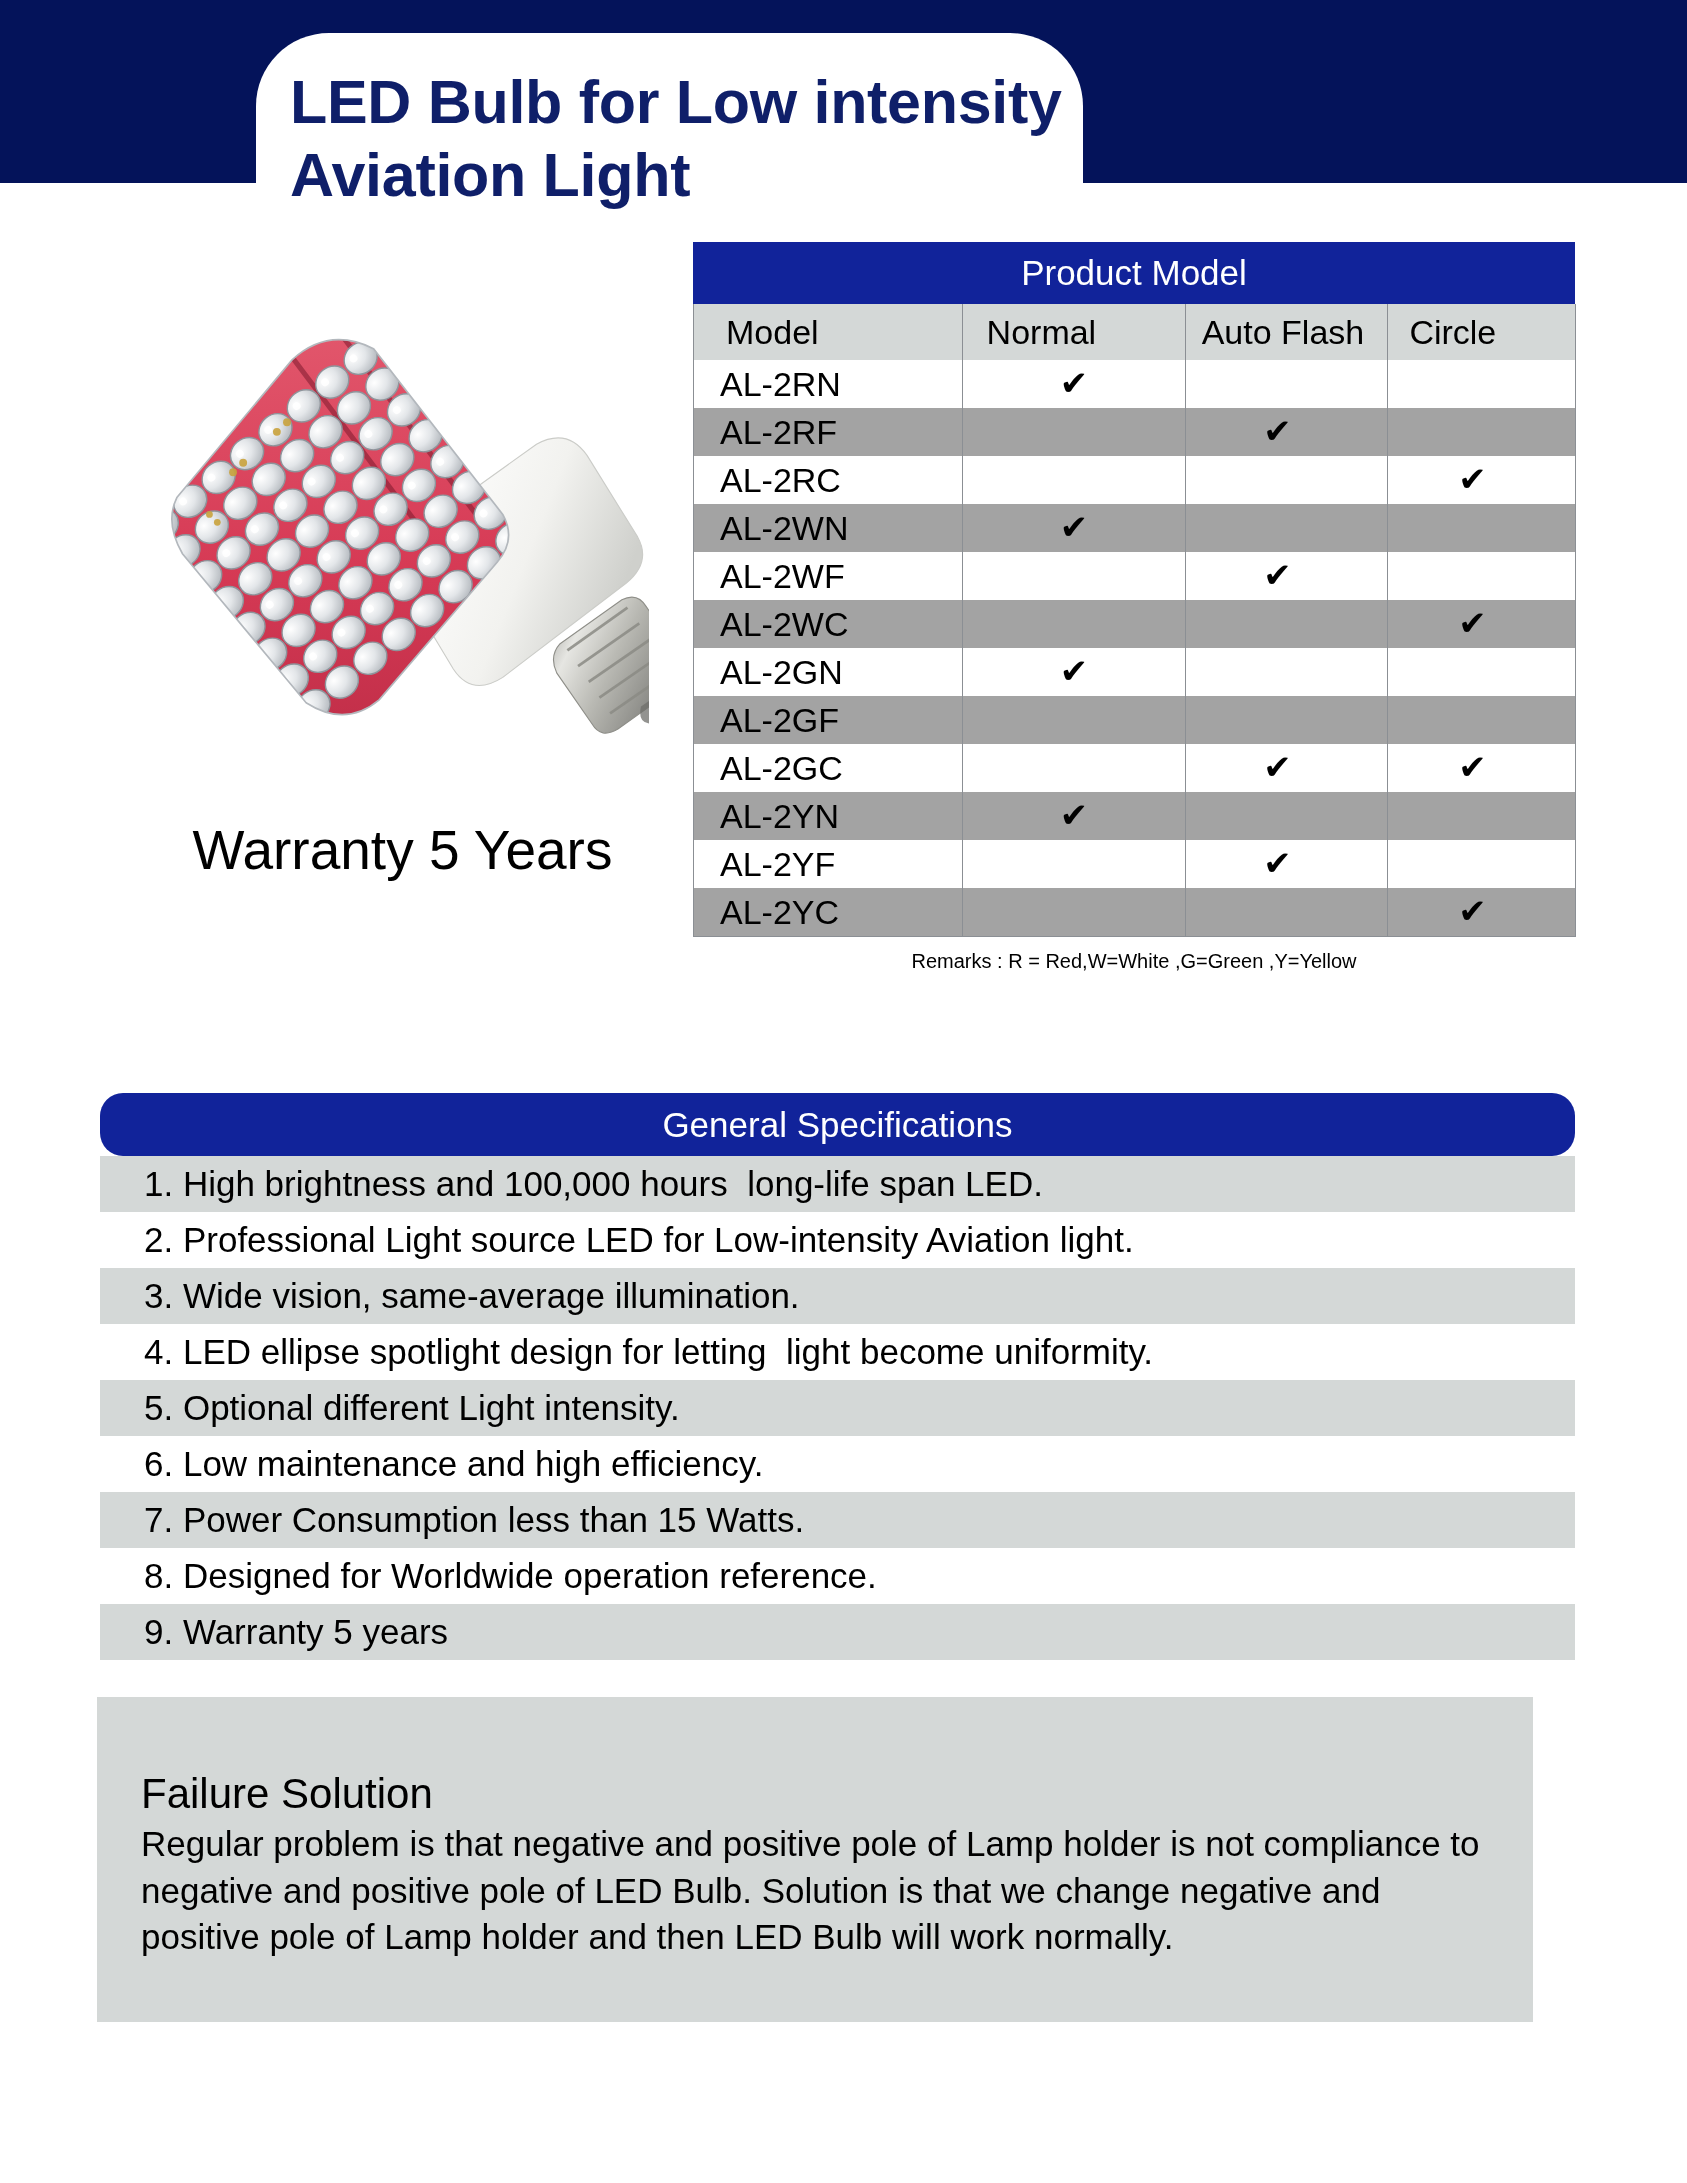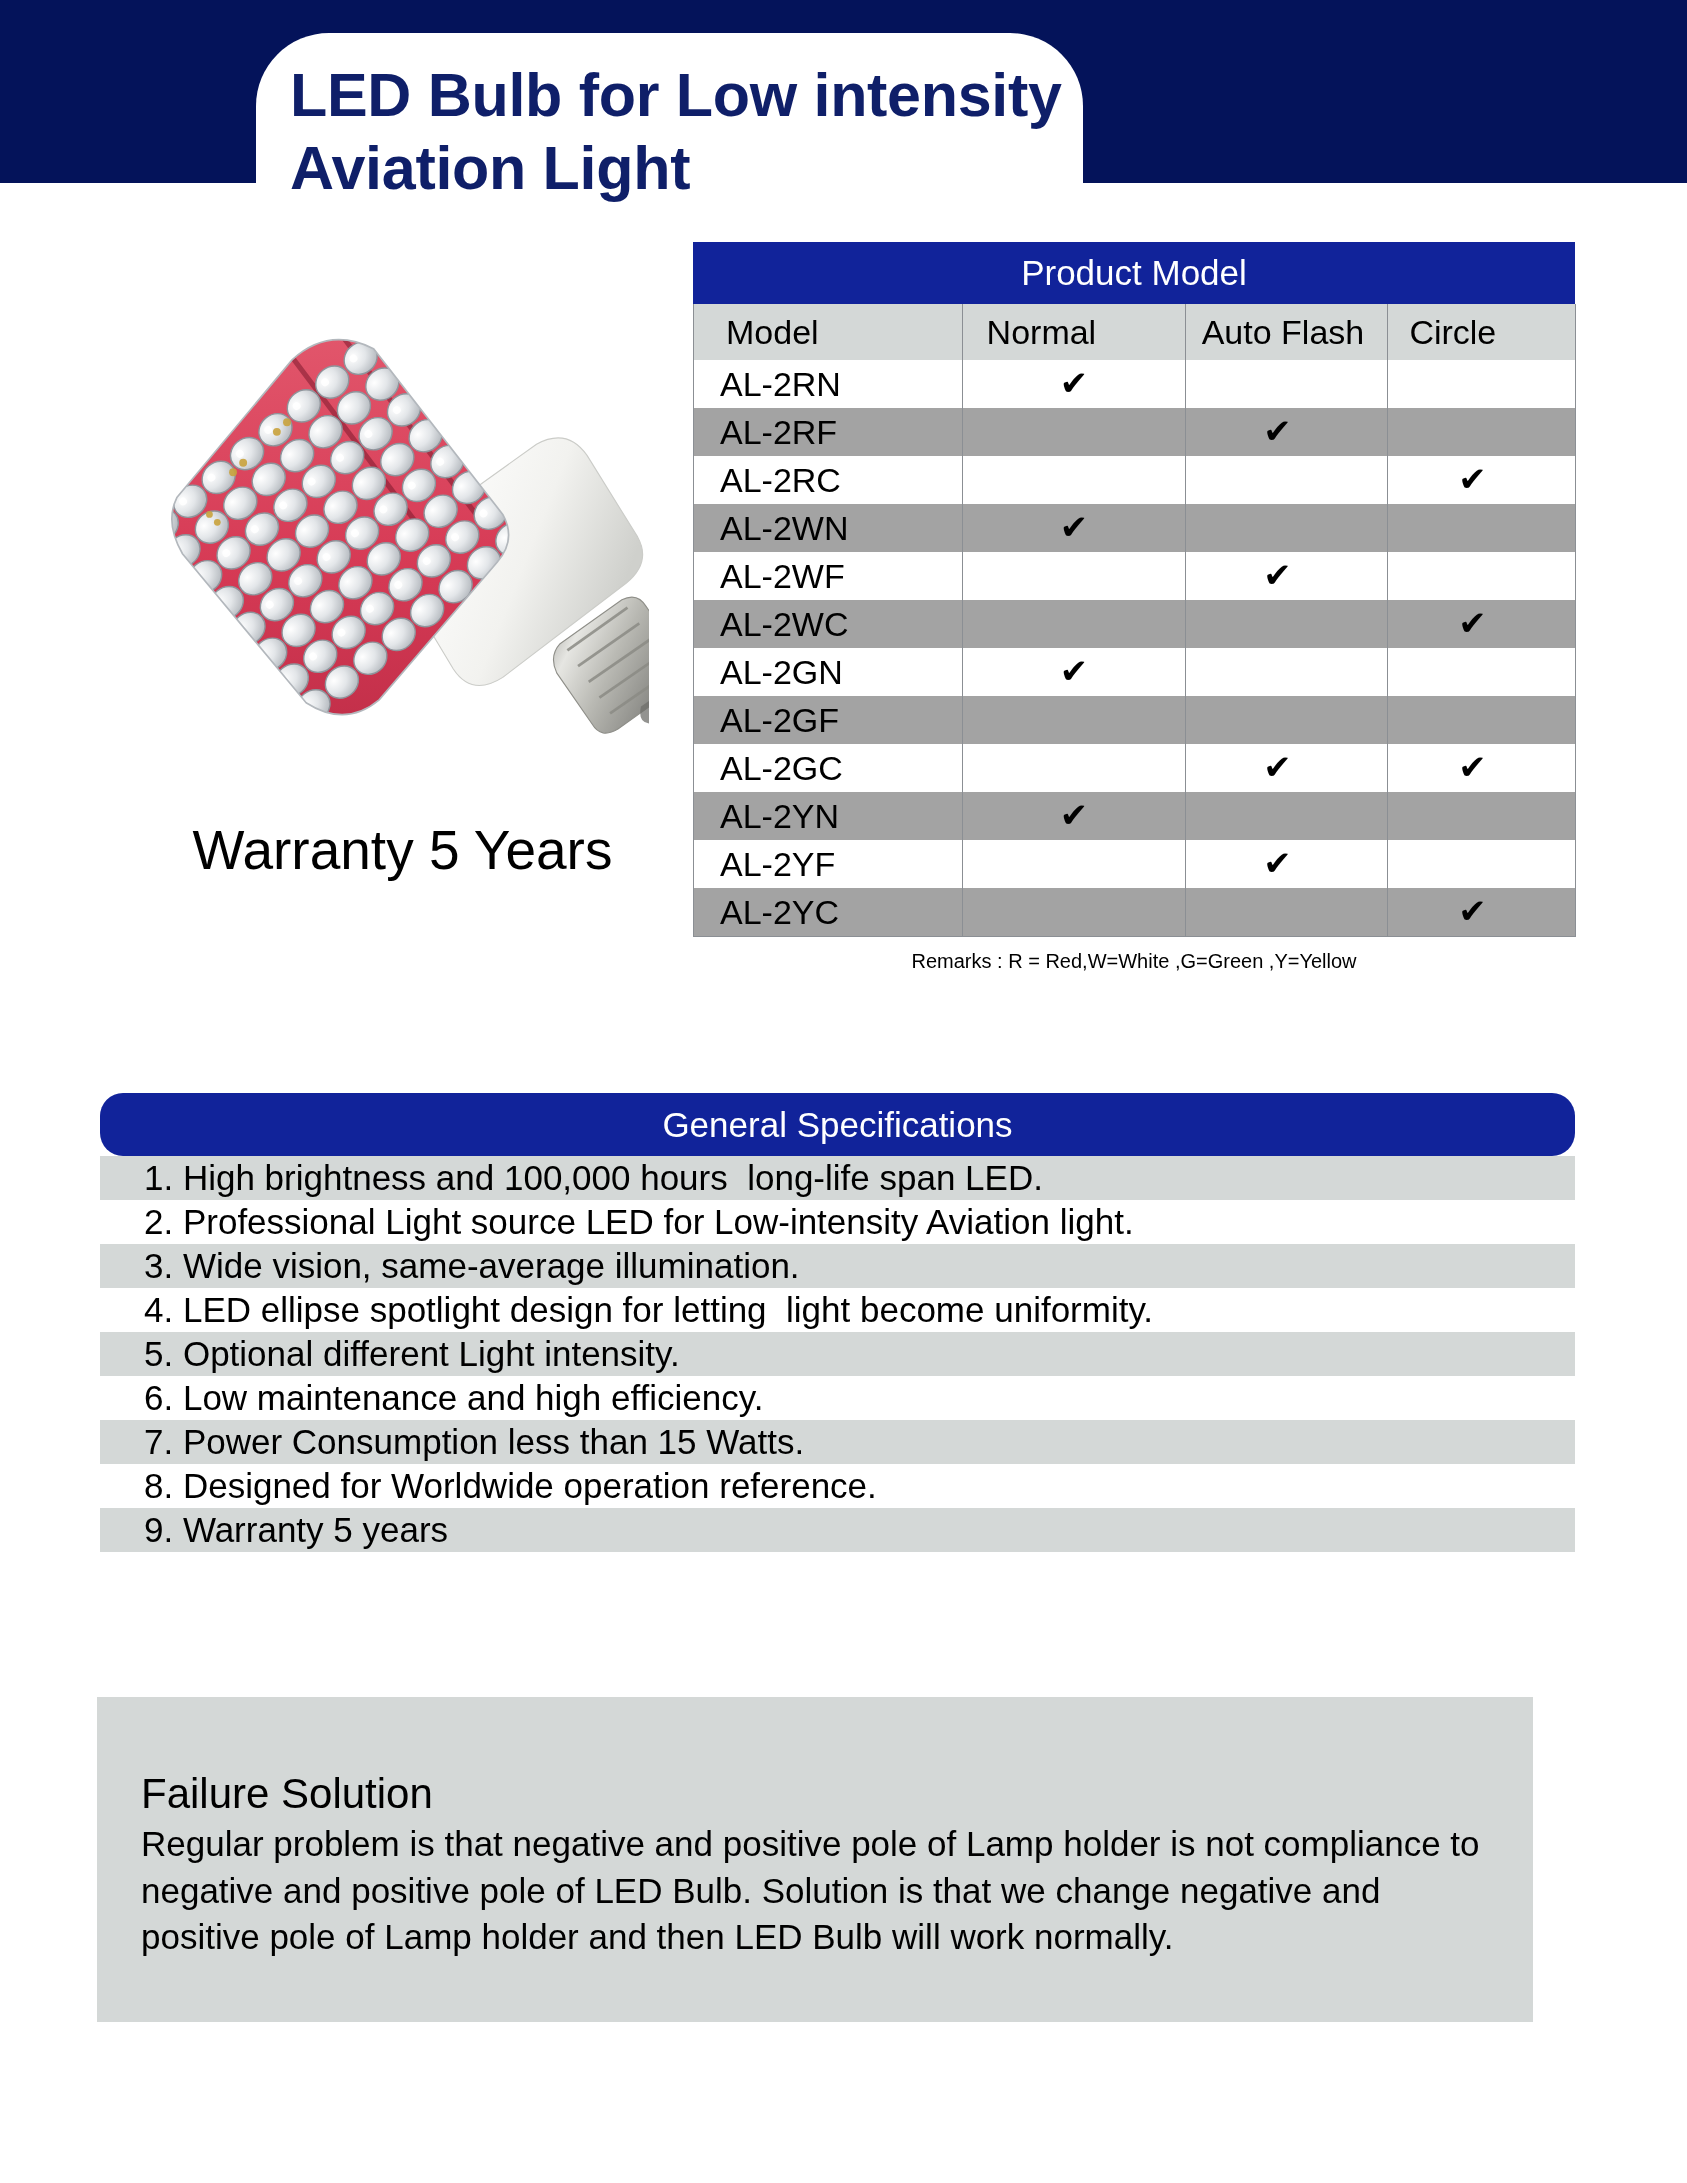--- a/index.html
+++ b/index.html
@@ -24,21 +24,21 @@
     background: #04135a;
   }
   .title-card {
     position: absolute;
     left: 256px; top: 33px;
     width: 827px; height: 191px;
     background: #ffffff;
     border-top-left-radius: 73px;
     border-top-right-radius: 73px;
     box-sizing: border-box;
-    padding: 26px 0 0 34px;
+    padding: 33px 0 0 34px;
   }
   .title-card .title-text {
     font-size: 61px;
     font-weight: bold;
     line-height: 1.20;
     color: #0f1f69;
     letter-spacing: -0.3px;
     white-space: pre-line;
   }
 
@@ -141,21 +141,21 @@
     height: 63px;
     background: #11239a;
     color: #ffffff;
     font-size: 35px;
     display: flex;
     align-items: center;
     justify-content: center;
     border-radius: 23px;
   }
   .spec-row {
-    height: 44px;
+    height: 56px;
     display: flex;
     align-items: center;
     font-size: 35px;
     color: #000000;
     padding-left: 44px;
     box-sizing: border-box;
     white-space: pre;
   }
   .spec-row.g { background: #d4d8d7; }
   .spec-row.w { background: #ffffff; }

